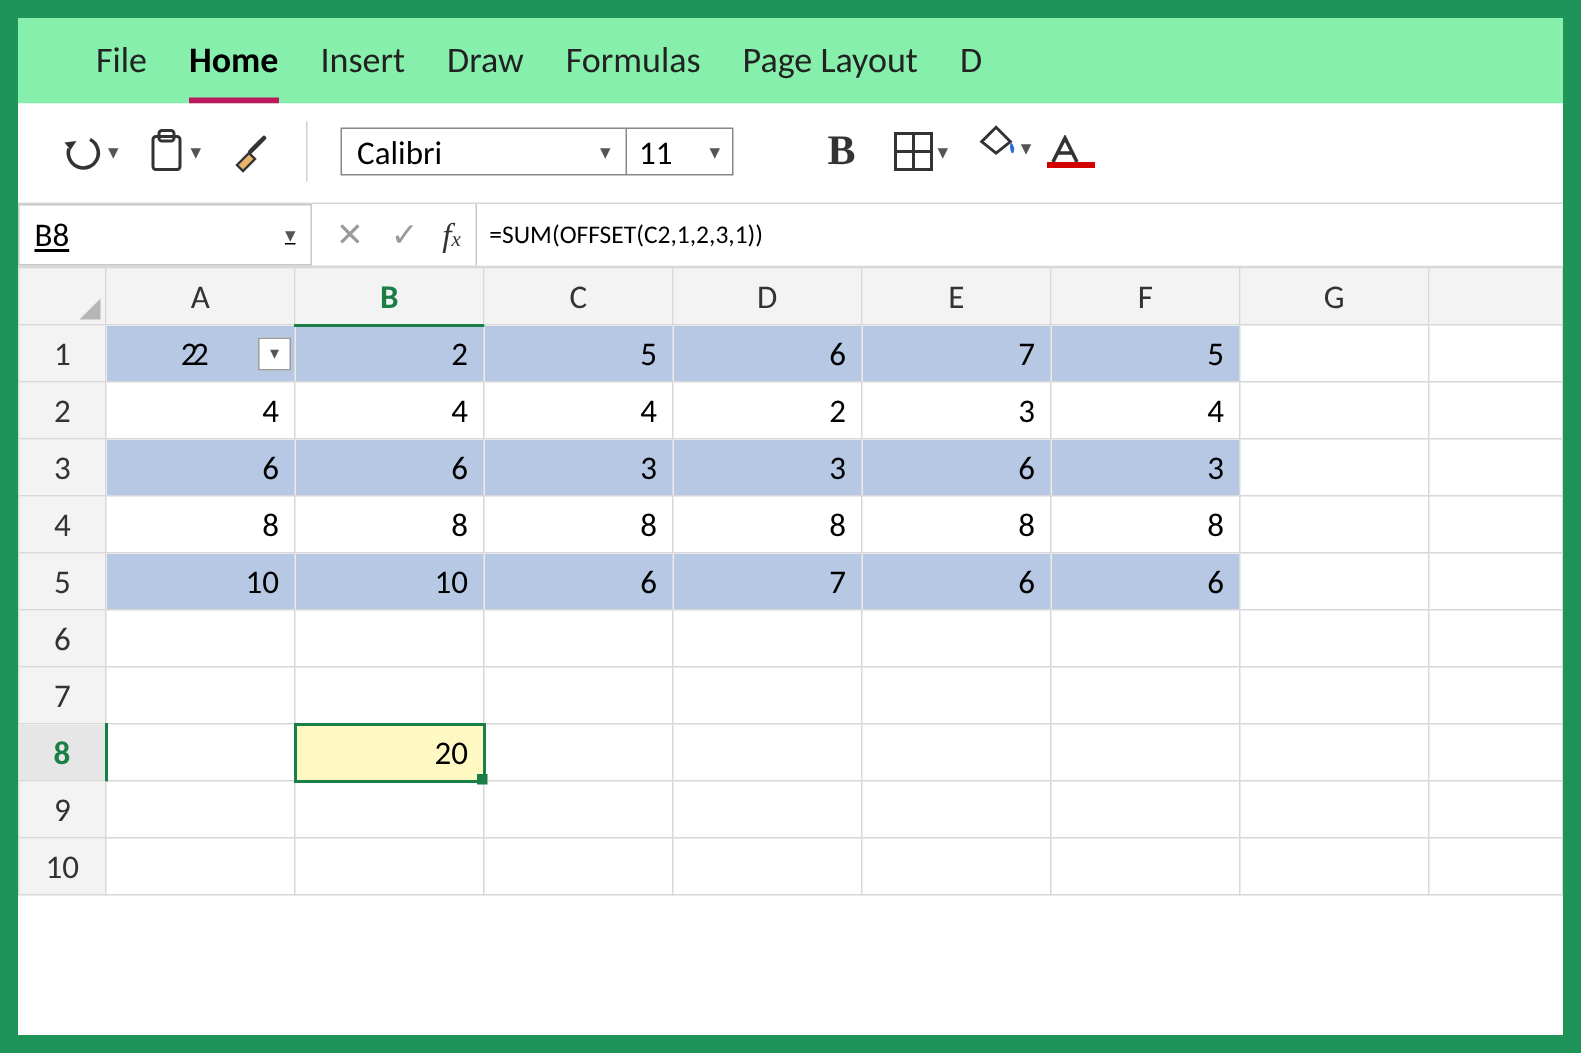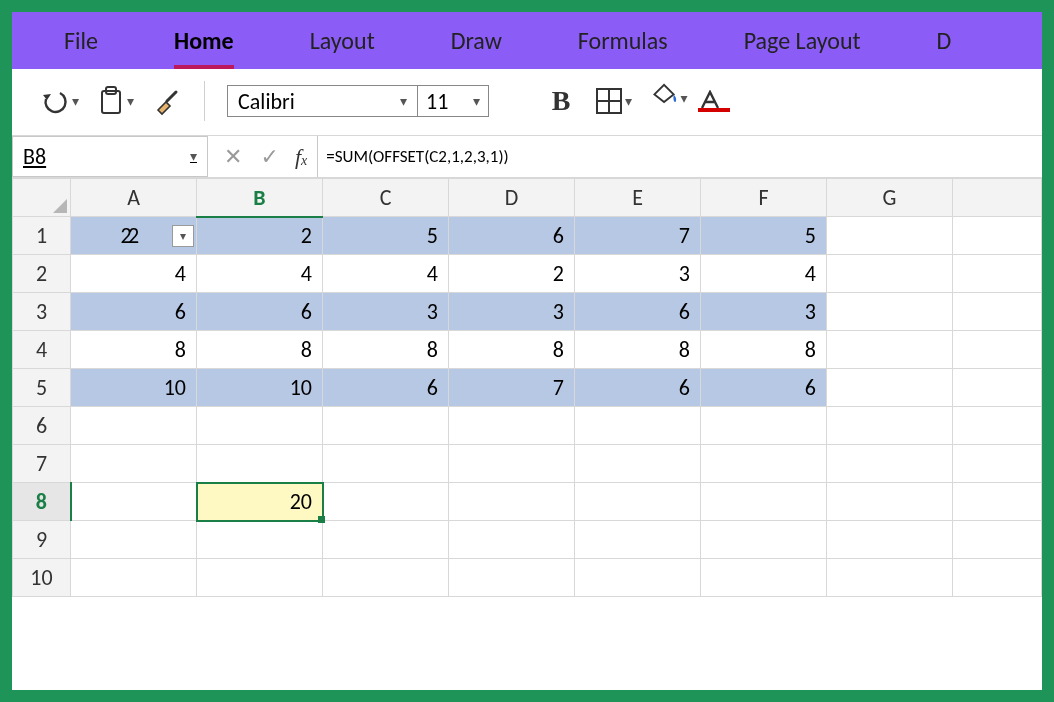--- a/index.html
+++ b/index.html
@@ -15,23 +15,23 @@
     height: 702px;
     border: 12px solid #1f9459;
     background: #ffffff;
     display: flex;
     flex-direction: column;
   }
   
   .ribbon-tabs {
     display: flex;
     align-items: center;
-    gap: 76px;
+    gap: 28px;
     padding: 14px 52px 0 52px;
-    background: #8b5cf6;
+    background: #86efac;
     font-size: 24px;
     color: #222;
   }
   .ribbon-tab {
     cursor: pointer;
     padding-bottom: 10px;
     border-bottom: 4px solid transparent;
   }
   .ribbon-tab.active {
     font-weight: 700;
@@ -206,21 +206,21 @@
   }
 </style>
 </head>
 <body>
 
 <div class="outer-frame">
 
   <div class="ribbon-tabs">
     <div class="ribbon-tab">File</div>
     <div class="ribbon-tab active">Home</div>
-    <div class="ribbon-tab">Layout</div>
+    <div class="ribbon-tab">Insert</div>
     <div class="ribbon-tab">Draw</div>
     <div class="ribbon-tab">Formulas</div>
     <div class="ribbon-tab">Page Layout</div>
     <div class="ribbon-tab partial">D</div>
   </div>
 
   <div class="ribbon-toolbar">
 
     <div class="tool-btn">
       <svg width="30" height="28" viewBox="0 0 30 28">

